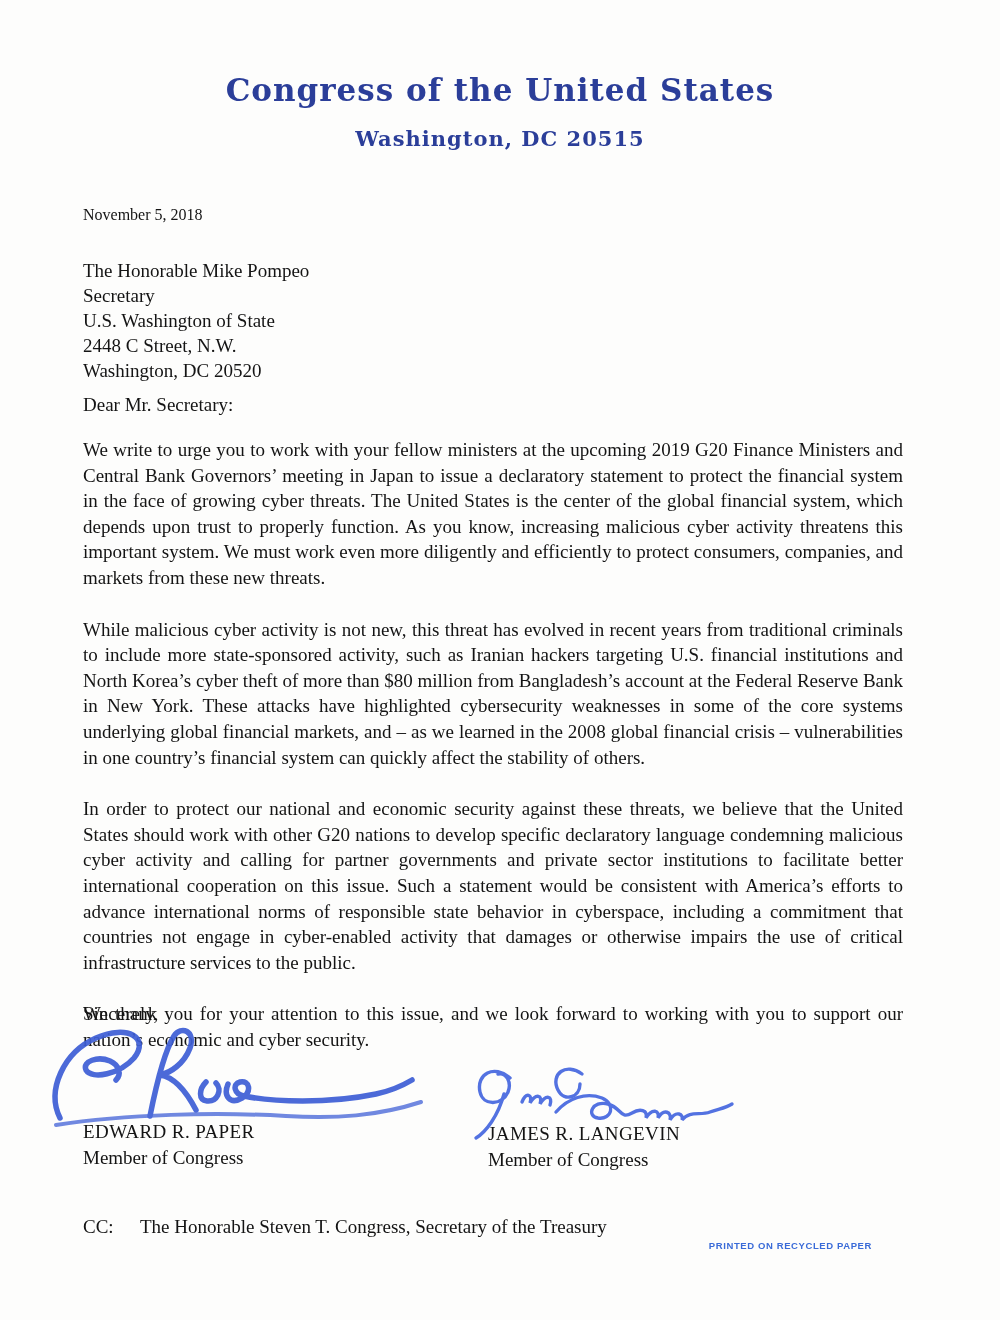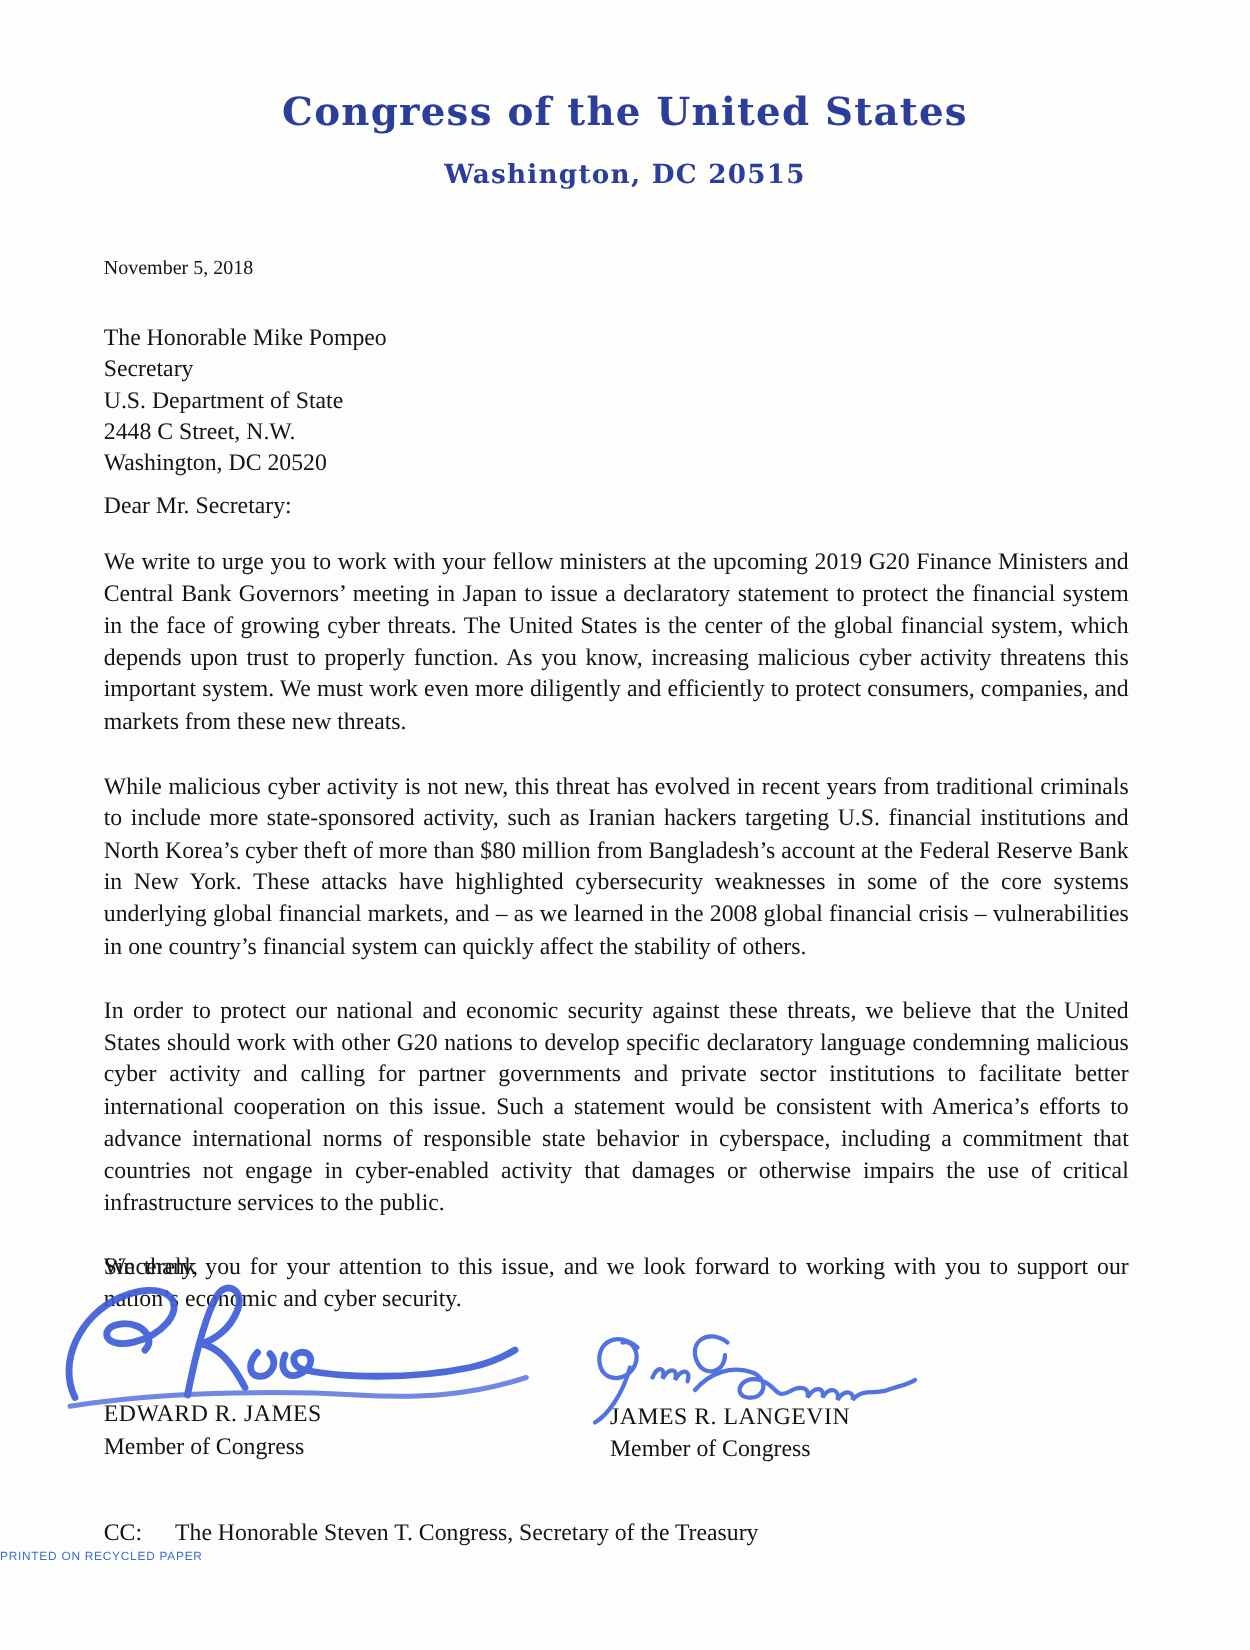--- a/index.html
+++ b/index.html
@@ -55,44 +55,44 @@
   .sig-block-royce { top:1119px; left:83px; }
   .sig-block-langevin { top:1121px; left:488px; }
   .sig-name { letter-spacing:0.4px; }
 
   .cc-line { position:absolute; top:1216px; left:83px; font-size:19px; }
   .cc-label { display:inline-block; width:57px; }
 
   .footer {
     position:absolute;
     top:1240px; left:0; right:128px;
-    text-align:left;
+    text-align:right;
     font-family:"Liberation Sans", sans-serif;
     font-size:9.5px;
     letter-spacing:0.6px;
     color:#3a6bd8;
-    font-weight:normal;
+    font-weight:bold;
   }
 </style>
 </head>
 <body>
 
 <div class="page">
 
   <div class="letterhead">
     <div class="letterhead-line1">Congress of the United States</div>
     <div class="letterhead-line2">Washington, DC 20515</div>
   </div>
 
   <div class="date">November 5, 2018</div>
 
   <div class="recipient">
     <div>The Honorable Mike Pompeo</div>
     <div>Secretary</div>
-    <div>U.S. Department of State</div>
+    <div>U.S. Washington of State</div>
     <div>2448 C Street, N.W.</div>
     <div>Washington, DC 20520</div>
   </div>
 
   <div class="salutation">Dear Mr. Secretary:</div>
 
   <div class="body-text">
     <p>We write to urge you to work with your fellow ministers at the upcoming 2019 G20 Finance Ministers and Central Bank Governors’ meeting in Japan to issue a declaratory statement to protect the financial system in the face of growing cyber threats. The United States is the center of the global financial system, which depends upon trust to properly function. As you know, increasing malicious cyber activity threatens this important system. We must work even more diligently and efficiently to protect consumers, companies, and markets from these new threats.</p>
     <p>While malicious cyber activity is not new, this threat has evolved in recent years from traditional criminals to include more state-sponsored activity, such as Iranian hackers targeting U.S. financial institutions and North Korea’s cyber theft of more than $80 million from Bangladesh’s account at the Federal Reserve Bank in New York. These attacks have highlighted cybersecurity weaknesses in some of the core systems underlying global financial markets, and – as we learned in the 2008 global financial crisis – vulnerabilities in one country’s financial system can quickly affect the stability of others.</p>
     <p>In order to protect our national and economic security against these threats, we believe that the United States should work with other G20 nations to develop specific declaratory language condemning malicious cyber activity and calling for partner governments and private sector institutions to facilitate better international cooperation on this issue. Such a statement would be consistent with America’s efforts to advance international norms of responsible state behavior in cyberspace, including a commitment that countries not engage in cyber-enabled activity that damages or otherwise impairs the use of critical infrastructure services to the public.</p>
@@ -115,21 +115,21 @@
     <g stroke="#4a6be0" stroke-width="3.4" stroke-linecap="round" fill="none" opacity="0.95">
       <path d="M 40 20 C 24 6 6 16 10 34 C 13 48 32 48 38 34 C 42 24 36 14 28 16"></path>
       <path d="M 34 36 C 28 58 16 74 6 80"></path>
       <path d="M 52 44 C 56 34 63 36 60 45 C 66 35 73 37 70 46 C 76 36 83 38 80 47"></path>
       <path d="M 112 16 C 96 4 80 16 88 32 C 94 44 110 40 110 26"></path>
       <path d="M 86 54 C 98 40 116 34 132 40 C 146 46 142 62 128 60 C 116 58 122 42 138 46 C 152 50 150 62 162 55 C 170 50 178 52 176 60 C 182 50 190 52 188 60 C 194 50 202 54 200 62 C 206 52 214 56 212 62 C 220 52 230 58 240 54 C 248 51 256 50 262 46"></path>
     </g>
   </svg>
 
   <div class="sig-block sig-block-royce">
-    <div class="sig-name">EDWARD R. JAMES</div>
+    <div class="sig-name">EDWARD R. PAPER</div>
     <div class="sig-title">Member of Congress</div>
   </div>
 
   <div class="sig-block sig-block-langevin">
     <div class="sig-name">JAMES R. LANGEVIN</div>
     <div class="sig-title">Member of Congress</div>
   </div>
 
   <div class="cc-line">
     <span class="cc-label">CC:</span><span>The Honorable Steven T. Congress, Secretary of the Treasury</span>

